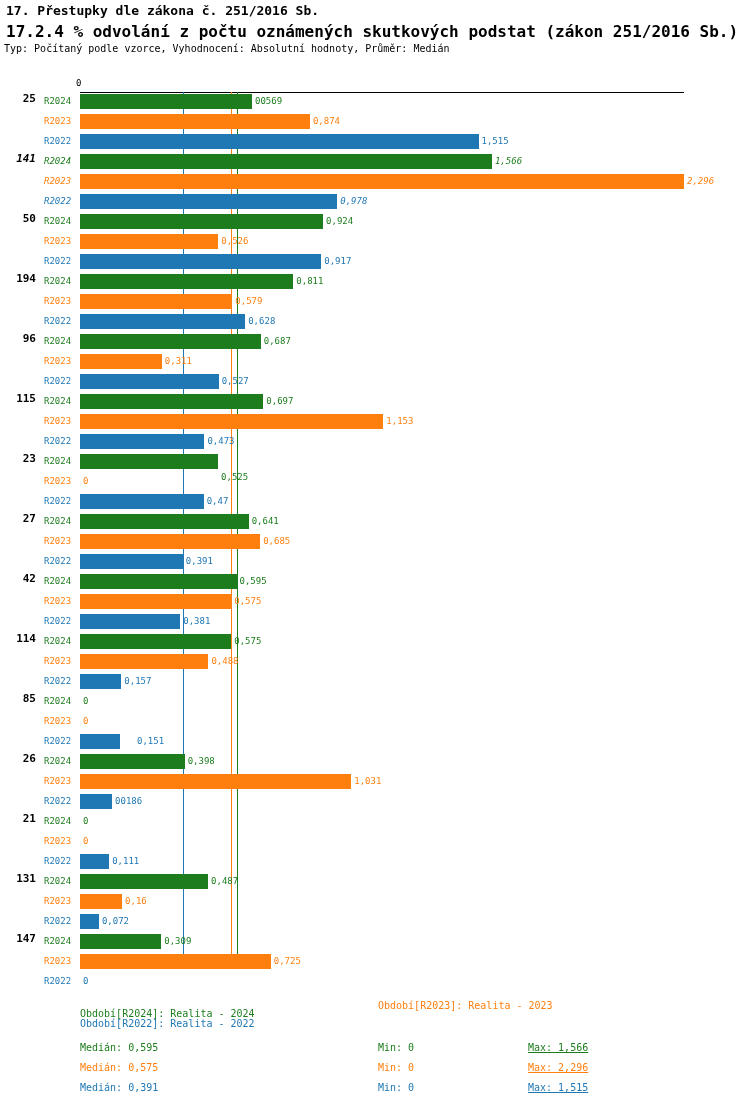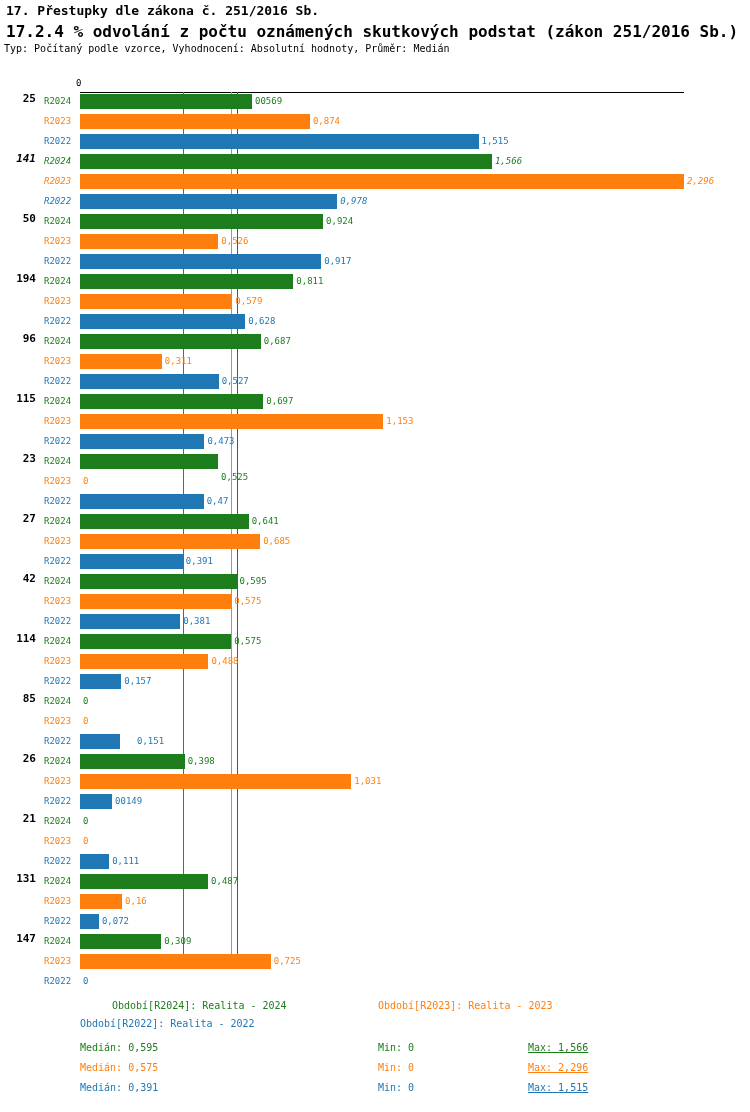--- a/index.html
+++ b/index.html
@@ -342,21 +342,21 @@
           <div class="bar-value" style="left: 187.7px; color: rgb(29, 125, 29);">0,398</div>
         </div>
         <div class="row" style="top: 20px;">
           <div class="row-label" style="color: rgb(255, 127, 14);">R2023</div>
           <div class="bar" style="width: 271.221px; background: rgb(255, 127, 14);"></div>
           <div class="bar-value" style="left: 354.221px; color: rgb(255, 127, 14);">1,031</div>
         </div>
         <div class="row" style="top: 40px;">
           <div class="row-label" style="color: rgb(31, 119, 180);">R2022</div>
           <div class="bar" style="width: 32.0941px; background: rgb(31, 119, 180);"></div>
-          <div class="bar-value" style="left: 115.094px; color: rgb(31, 119, 180);">00149</div>
+          <div class="bar-value" style="left: 115.094px; color: rgb(31, 119, 180);">00186</div>
         </div>
       </div>
       <div class="group" style="top: 742px; height: 60px;">
         <div class="group-label">21</div>
         <div class="row" style="top: 0px;">
           <div class="row-label" style="color: rgb(29, 125, 29);">R2024</div>
           <div class="bar-value" style="left: 83px; color: rgb(29, 125, 29);">0</div>
         </div>
         <div class="row" style="top: 20px;">
           <div class="row-label" style="color: rgb(255, 127, 14);">R2023</div>
@@ -400,21 +400,21 @@
         </div>
         <div class="row" style="top: 40px;">
           <div class="row-label" style="color: rgb(31, 119, 180);">R2022</div>
           <div class="bar-value" style="left: 83px; color: rgb(31, 119, 180);">0</div>
         </div>
       </div>
     </div>
 </div>
 
 <div class="legend">
-  <div class="legend-item lg-col1 r-green" style="top:0px;margin-left:32px;">Období[R2024]: Realita - 2024</div>
+  <div class="legend-item lg-col1 r-green" style="top:8px;">Období[R2024]: Realita - 2024</div>
   <div class="legend-item lg-col2 r-orange" style="top:0px;">Období[R2023]: Realita - 2023</div>
   <div class="legend-item lg-col1 r-blue" style="top:18px;">Období[R2022]: Realita - 2022</div>
 
   <div class="legend-item lg-col1 r-green" style="top:42px;">Medián: 0,595</div>
   <div class="legend-item lg-col2 r-green" style="top:42px;">Min: 0</div>
   <div class="legend-item lg-col3 r-green" style="top:42px;">Max: 1,566</div>
 
   <div class="legend-item lg-col1 r-orange" style="top:62px;">Medián: 0,575</div>
   <div class="legend-item lg-col2 r-orange" style="top:62px;">Min: 0</div>
   <div class="legend-item lg-col3 r-orange" style="top:62px;">Max: 2,296</div>

